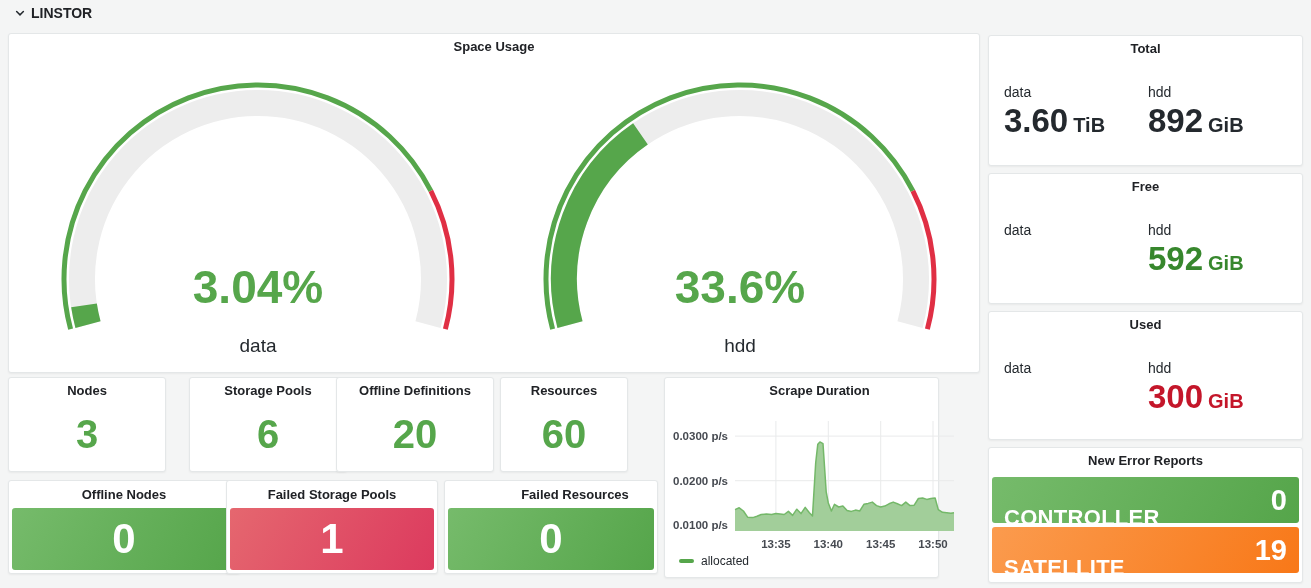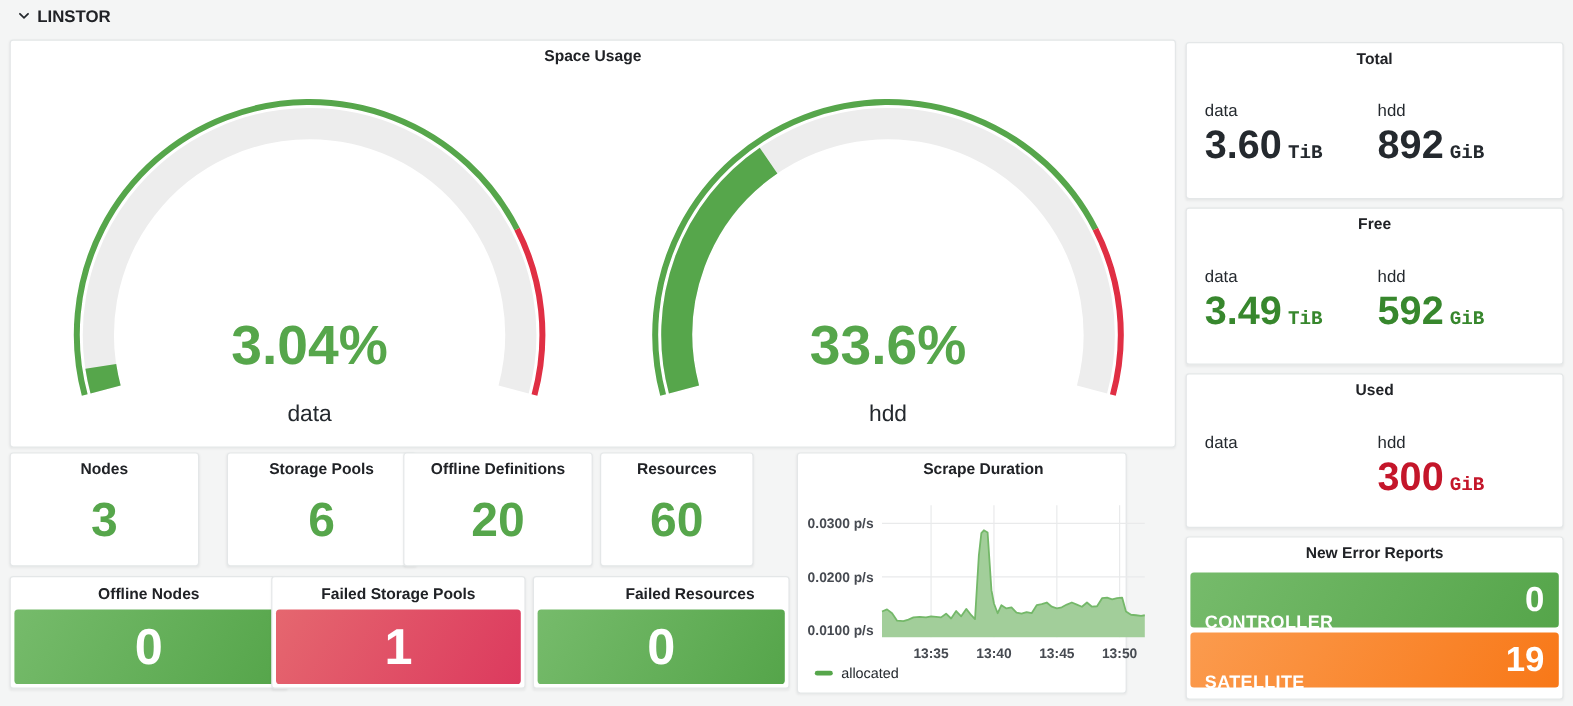--- a/index.html
+++ b/index.html
@@ -32,27 +32,27 @@
     font-size:42px;font-weight:700;
   }
   .bg-green{background:linear-gradient(120deg,#76BB6B 0%,#55A54A 100%);}
   .bg-red{background:linear-gradient(120deg,#E5676F 0%,#DC3A5E 100%);}
   .bg-orange{background:linear-gradient(120deg,#FB9B4E 0%,#F87818 100%);}
   
   .sum-cols{position:absolute;left:15px;right:10px;top:48px;display:flex;}
   .sum-col{width:161px;}
   .sum-label{font-size:14px;color:#24292E;margin-bottom:2px;}
   .sum-value{font-size:33px;font-weight:700;line-height:1.15;white-space:nowrap;}
-  .sum-unit{font-size:16px;font-weight:700;margin-left:5px;font-family:Liberation Mono, monospace;}
+  .sum-unit{font-size:20px;font-weight:700;margin-left:5px;}
   
   .err-row{
     position:absolute;left:3px;right:3px;height:46px;border-radius:3px;color:#fff;
     display:flex;align-items:center;justify-content:space-between;padding:0 12px;box-sizing:border-box;
   }
-  .err-label{font-size:15px;font-weight:700;letter-spacing:0.3px;margin-top:36px;}
+  .err-label{font-size:22px;font-weight:700;letter-spacing:0.3px;margin-top:36px;}
   .err-value{font-size:29px;font-weight:700;}
   
   .chart-legend{position:absolute;left:14px;top:176px;display:flex;align-items:center;gap:7px;cursor:pointer;}
   .legend-marker{width:15px;height:4px;border-radius:2px;}
   .legend-text{font-size:12px;color:#24292E;}
 </style>
 </head>
 <body>
 
 <div class="row-header">
@@ -163,23 +163,20 @@
         <span>892</span><span class="sum-unit">GiB</span>
       </div>
     </div>
   </div>
 </div>
 <div class="panel" style="left:988px;top:173px;width:315px;height:131px;">
   <div class="panel-title">Free</div>
   <div class="sum-cols">
     <div class="sum-col">
       <div class="sum-label">data</div>
-      <div class="sum-value" style="color: rgb(55, 135, 45);">
-        <span>3.49</span><span class="sum-unit">TiB</span>
-      </div>
     </div>
     <div class="sum-col">
       <div class="sum-label">hdd</div>
       <div class="sum-value" style="color: rgb(55, 135, 45);">
         <span>592</span><span class="sum-unit">GiB</span>
       </div>
     </div>
   </div>
 </div>
 <div class="panel" style="left:988px;top:311px;width:315px;height:129px;">

